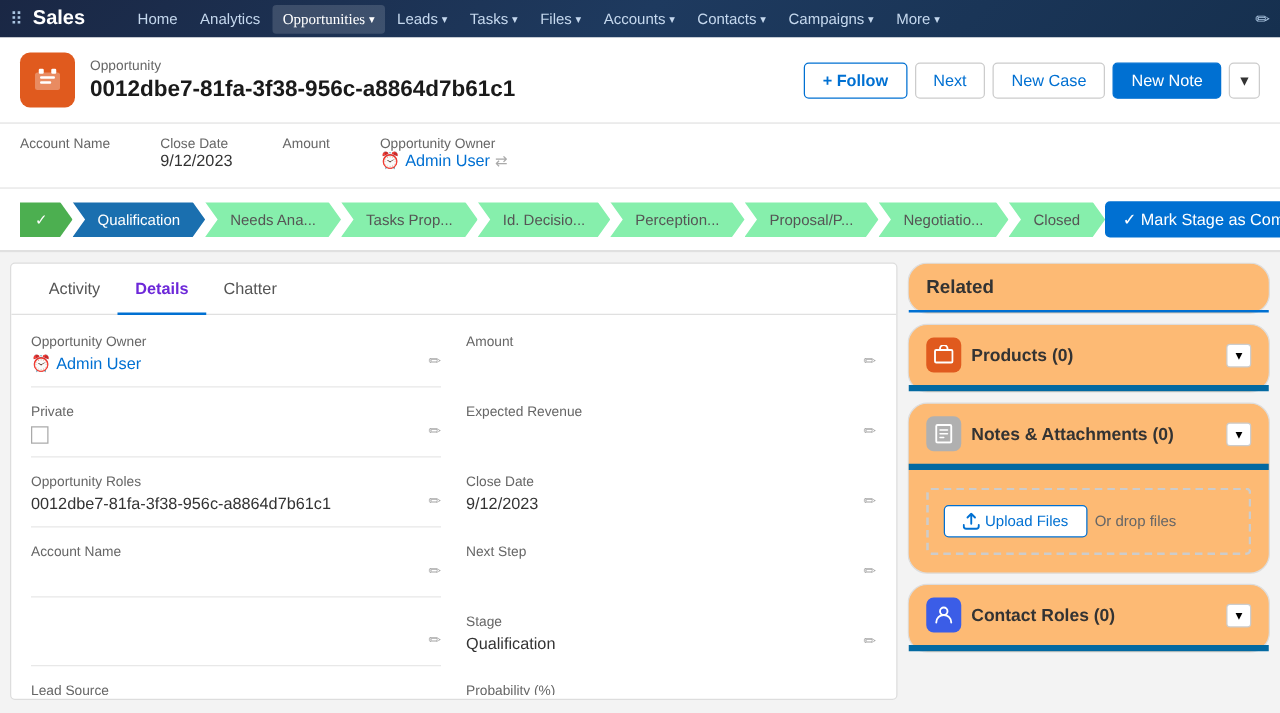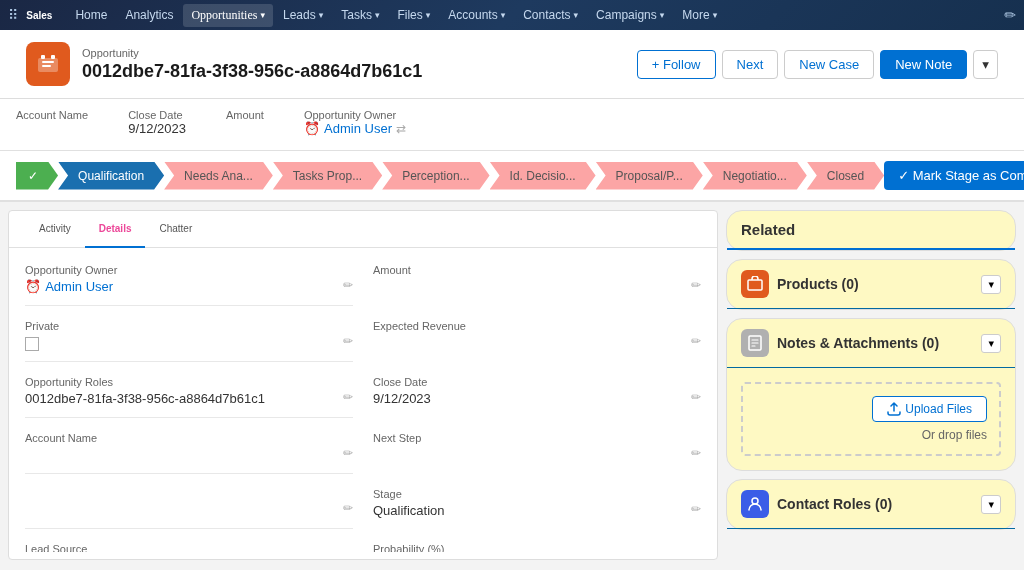--- a/index.html
+++ b/index.html
@@ -17,42 +17,42 @@
     }
     .nav-grid-icon {
       color: #aac4e0;
       font-size: 14px;
       margin-right: 6px;
       cursor: pointer;
     }
     .nav-app-name {
       color: #fff;
       font-weight: 600;
-      font-size: 10px;
-      margin-right: 13px;
+      font-size: 16px;
+      margin-right: 32px;
     }
     .nav-item {
       color: #c5d8ee;
       font-size: 12px;
       padding: 4px 8px;
       cursor: pointer;
       display: flex;
       align-items: center;
       gap: 3px;
       border-radius: 3px;
       white-space: nowrap;
     }
     .nav-item.active { background: rgba(255,255,255,0.15); color: #fff; font-family: Liberation Serif, serif; }
     .nav-chevron { font-size: 9px; }
     .nav-edit-icon { margin-left: auto; color: #aac4e0; font-size: 14px; cursor: pointer; }
 
     
     .record-header {
       background: #fff;
-      padding: 12px 26px;
+      padding: 12px 16px;
       border-bottom: 1px solid #ddd;
       display: flex;
       align-items: center;
       justify-content: space-between;
     }
     .record-header-left { display: flex; align-items: center; gap: 12px; }
     .record-icon {
       width: 44px; height: 44px;
       background: #e05a1e;
       border-radius: 8px;
@@ -68,21 +68,21 @@
       border-radius: 4px;
       background: #fff;
       color: #0070d2;
       font-size: 13px;
       cursor: pointer;
       font-weight: 500;
     }
     .btn-follow {
       border-color: #0070d2;
       color: #0070d2;
-      display: flex; align-items: center; gap: 4px;
+      display: flex; align-items: center; gap: 4px; font-weight: bold;
     }
     .btn-dropdown {
       padding: 6px 8px;
       border: 1px solid #ccc;
       border-radius: 4px;
       background: #fff;
       color: #333;
       cursor: pointer;
     }
     .btn-primary {
@@ -128,21 +128,21 @@
       background: #1a6faf;
       color: #fff;
       padding: 7px 10px 7px 20px;
       font-size: 12px;
       clip-path: polygon(0 0, calc(100% - 10px) 0, 100% 50%, calc(100% - 10px) 100%, 0 100%, 10px 50%);
       padding-right: 20px;
       cursor: pointer;
       white-space: nowrap;
     }
     .stage-item.inactive {
-      background: #fca5a5;
+      background: #86efac;
       color: #555;
     }
     .stage-mark-btn {
       margin-left: auto;
       background: #0070d2;
       color: #fff;
       border: none;
       padding: 7px 14px;
       border-radius: 4px;
       font-size: 13px;
@@ -168,28 +168,28 @@
       border: 1px solid #ddd;
       overflow: hidden;
     }
     .panel-tabs {
       display: flex;
       border-bottom: 1px solid #e0e0e0;
       padding: 0 16px;
     }
     .panel-tab {
       padding: 12px 14px;
-      font-size: 10px;
+      font-size: 13px;
       cursor: pointer;
       color: #555;
       border-bottom: 2px solid transparent;
       margin-bottom: -1px;
     }
     .panel-tab.active {
-      color: #ec4899;
+      color: #6d28d9;
       border-bottom-color: #0070d2;
       font-weight: 600;
     }
     .panel-body { padding: 16px; overflow-y: auto; height: calc(100% - 44px); }
 
     .form-row {
       display: flex;
       gap: 20px;
       margin-bottom: 10px;
     }
@@ -215,28 +215,28 @@
 
     
     .right-panel {
       width: 290px;
       display: flex;
       flex-direction: column;
       gap: 8px;
       overflow-y: auto;
     }
     .related-section {
-      background: #fef9c3;
+      background: #fdba74;
       border: 1px solid #ddd;
       border-radius: 16px;
     }
     .related-header {
       padding: 10px 14px;
       display: flex; align-items: center; justify-content: space-between;
-      border-bottom: 1px solid #0369a1;
+      border-bottom: 5px solid #0369a1;
     }
     .related-title {
       display: flex; align-items: center; gap: 8px;
       font-size: 14px; font-weight: 600; color: #333;
     }
     .related-icon {
       width: 28px; height: 28px;
       border-radius: 6px;
       display: flex; align-items: center; justify-content: center;
       font-size: 14px;
@@ -258,22 +258,22 @@
       flex-direction: column;
       align-items: center;
       gap: 8px;
     }
     .upload-dashed {
       border: 2px dashed #ccc;
       border-radius: 4px;
       width: 100%;
       padding: 12px;
       display: flex;
-      flex-direction: column;
-      align-items: flex-end;
+      flex-direction: row;
+      align-items: center;
       gap: 6px;
     }
     .btn-upload {
       border: 1px solid #0070d2;
       color: #0070d2;
       background: #fff;
       padding: 5px 14px;
       border-radius: 4px;
       font-size: 12px;
       cursor: pointer;
@@ -373,22 +373,22 @@
       <span style="color:#aaa; font-size:12px; cursor:pointer;">⇄</span>
     </div>
   </div>
 </div>
 
 <div class="stage-bar">
   <div class="stage-complete">✓</div>
   <div class="stage-item">Qualification</div>
   <div class="stage-item inactive">Needs Ana...</div>
   <div class="stage-item inactive">Tasks Prop...</div>
+  <div class="stage-item inactive">Id. Decisio...</div>
   <div class="stage-item inactive">Perception...</div>
-  <div class="stage-item inactive">Id. Decisio...</div>
   <div class="stage-item inactive">Proposal/P...</div>
   <div class="stage-item inactive">Negotiatio...</div>
   <div class="stage-item inactive">Closed</div>
   <button class="stage-mark-btn">✓ Mark Stage as Complete</button>
 </div>
 
 <div class="main-content">
 
   <div class="left-panel">
     <div class="panel-tabs">

